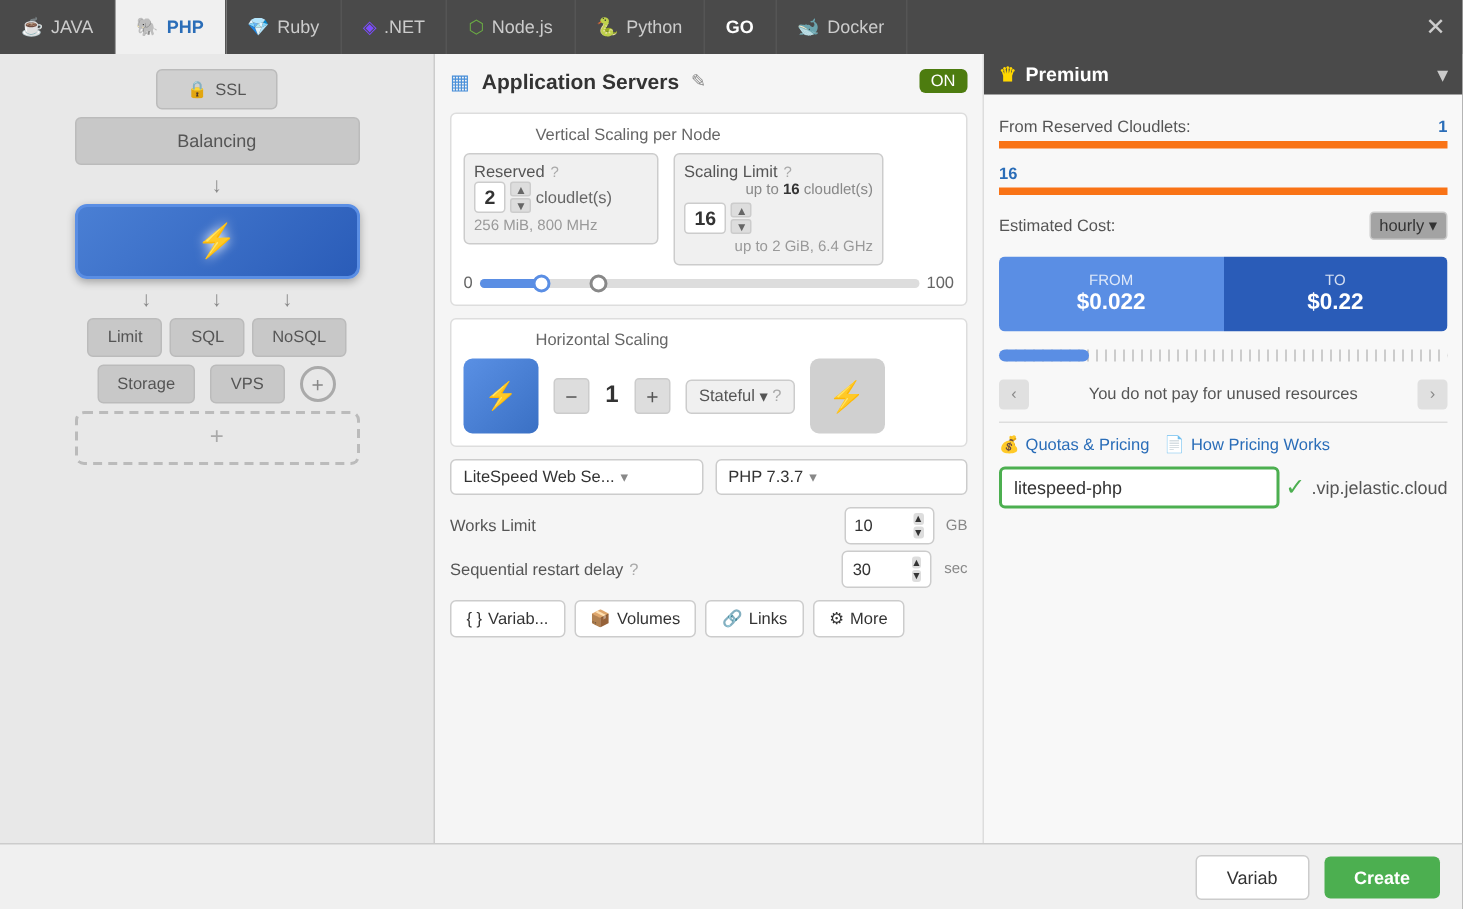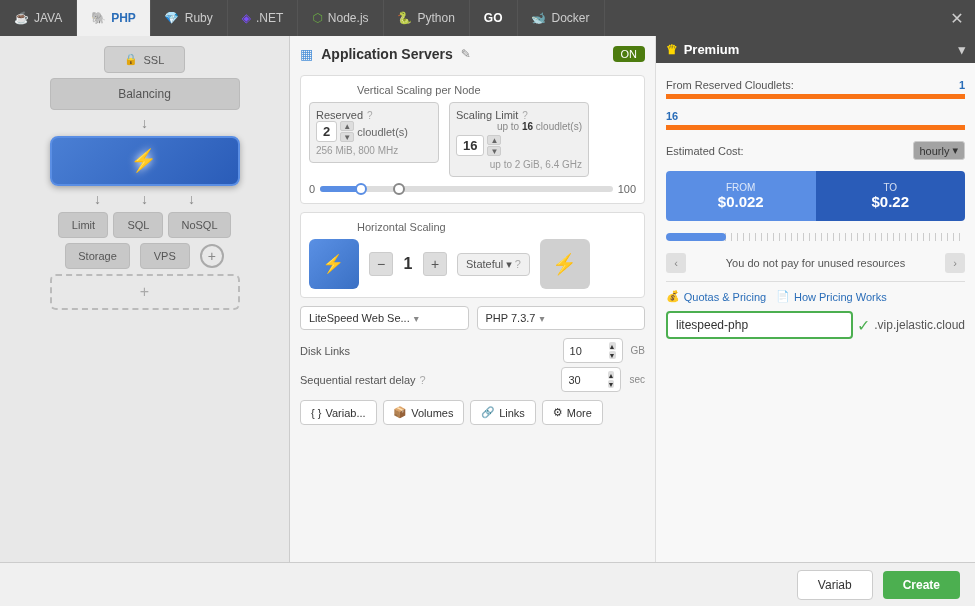--- a/index.html
+++ b/index.html
@@ -826,21 +826,21 @@
           <span class="dropdown-arrow">▾</span>
         </div>
         <div class="dropdown-btn">
           <span>PHP 7.3.7</span>
           <span class="dropdown-arrow">▾</span>
         </div>
       </div>
 
       <div class="settings-rows">
         <div class="setting-row">
-          <span class="setting-label">Disk Links</span>
+          <span class="setting-label">Works Limit</span>
           <div class="setting-input">
             <span>10</span>
             <div style="display:flex; flex-direction:column; gap:1px;">
               <div style="height:8px; background:#ddd; border-radius:2px; cursor:pointer; font-size:7px; display:flex; align-items:center; justify-content:center;">▲</div>
               <div style="height:8px; background:#ddd; border-radius:2px; cursor:pointer; font-size:7px; display:flex; align-items:center; justify-content:center;">▼</div>
             </div>
           </div>
           <span class="setting-unit">GB</span>
         </div>
         <div class="setting-row">

